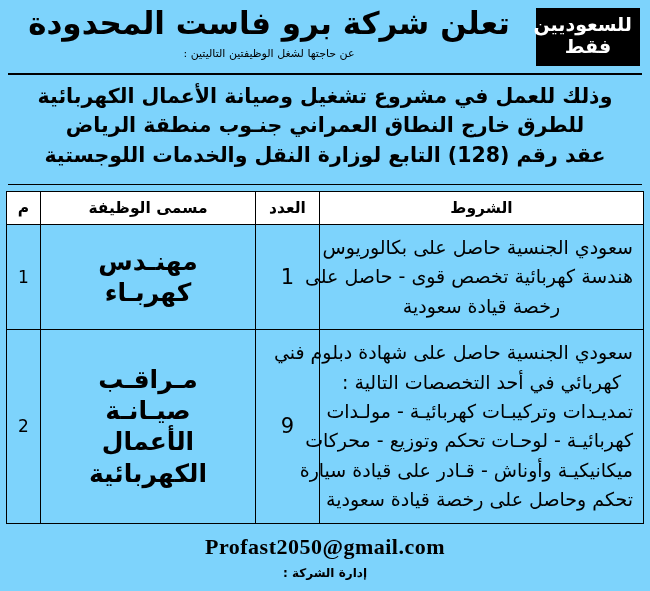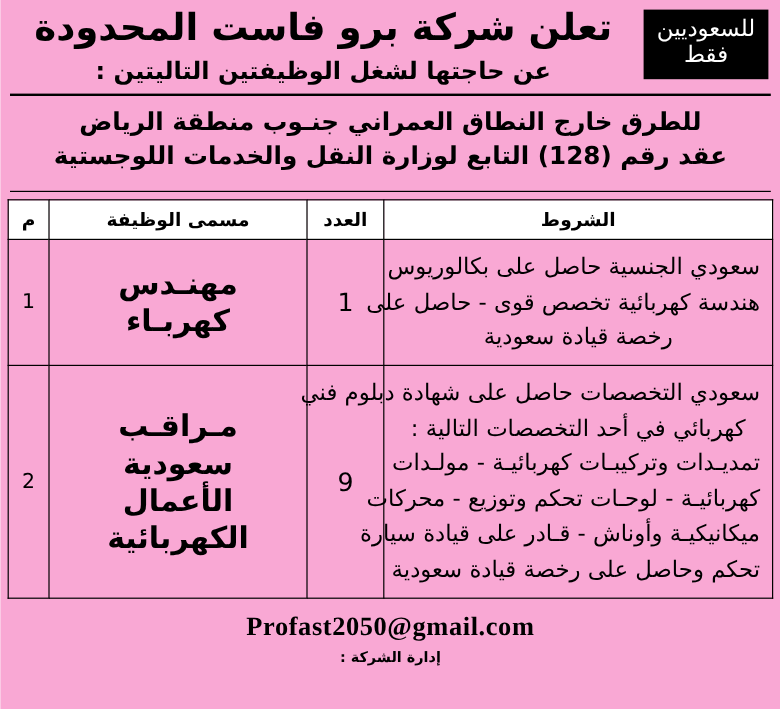--- a/index.html
+++ b/index.html
@@ -12,21 +12,21 @@
     height: 591px;
     font-family: "DejaVu Sans", sans-serif;
     color: #000;
     overflow: hidden;
   }
   .ad {
     width: 650px;
     height: 591px;
     box-sizing: border-box;
     position: relative;
-    background: #f9a8d4;
+    background: #7dd3fc;
     padding: 4px 6px 0 6px;
     margin-left: 47px;
   }
   
   .header-row {
     display: flex;
     flex-direction: row-reverse;
     align-items: flex-start;
     justify-content: flex-start;
     gap: 8px;
@@ -38,29 +38,29 @@
   }
   .headline {
     font-family: "DejaVu Sans", sans-serif;
     font-weight: bold;
     font-size: 31px;
     line-height: 1.12;
     letter-spacing: -0.5px;
     white-space: nowrap;
   }
   .subheadline {
-    font-weight: bold;
-    font-size: 20px;
+    font-weight: normal;
+    font-size: 11px;
     margin-top: 6px;
     line-height: 1.2;
   }
   .badge {
     background: #000;
     color: #fff;
-    font-weight: normal;
+    font-weight: bold;
     font-size: 19px;
     line-height: 1.15;
     text-align: center;
     padding: 6px 8px 8px 8px;
     width: 104px;
     box-sizing: border-box;
     margin-top: 2px;
   }
   .rule {
     border: 0;
@@ -161,20 +161,21 @@
     </div>
     <div class="badge">
       <div>للسعوديين</div>
       <div>فقط</div>
     </div>
   </div>
 
   <hr class="rule">
 
   <div class="intro">
+    <div>وذلك للعمل في مشروع تشغيل وصيانة الأعمال الكهربائية</div>
     <div>للطرق خارج النطاق العمراني جنـوب منطقة الرياض</div>
     <div>عقد رقم (128) التابع لوزارة النقل والخدمات اللوجستية</div>
   </div>
 
   <hr class="rule thin">
 
   <table class="jobs">
     <colgroup>
       <col class="c-cond">
       <col class="c-count">
@@ -195,30 +196,30 @@
           <div>سعودي الجنسية حاصل على بكالوريوس</div>
           <div>هندسة كهربائية تخصص قوى - حاصل على</div>
           <div>رخصة قيادة سعودية</div>
         </td>
         <td class="count">1</td>
         <td class="title">مهنـدس كهربـاء</td>
         <td class="no">1</td>
       </tr>
       <tr>
         <td class="cond">
-          <div>سعودي التخصصات حاصل على شهادة دبلوم فني</div>
+          <div>سعودي الجنسية حاصل على شهادة دبلوم فني</div>
           <div>كهربائي في أحد التخصصات التالية :</div>
           <div>تمديـدات وتركيبـات كهربائيـة - مولـدات</div>
           <div>كهربائيـة - لوحـات تحكم وتوزيع - محركات</div>
           <div>ميكانيكيـة وأوناش - قـادر على قيادة سيارة</div>
           <div>تحكم وحاصل على رخصة قيادة سعودية</div>
         </td>
         <td class="count">9</td>
         <td class="title">
-          <div>مـراقـب سعودية</div>
+          <div>مـراقـب صيـانـة</div>
           <div>الأعمال الكهربائية</div>
         </td>
         <td class="no">2</td>
       </tr>
     </tbody>
   </table>
 
   <div class="footer">
     <div class="email">Profast2050@gmail.com</div>
     <div class="company">إدارة الشركة :</div>

